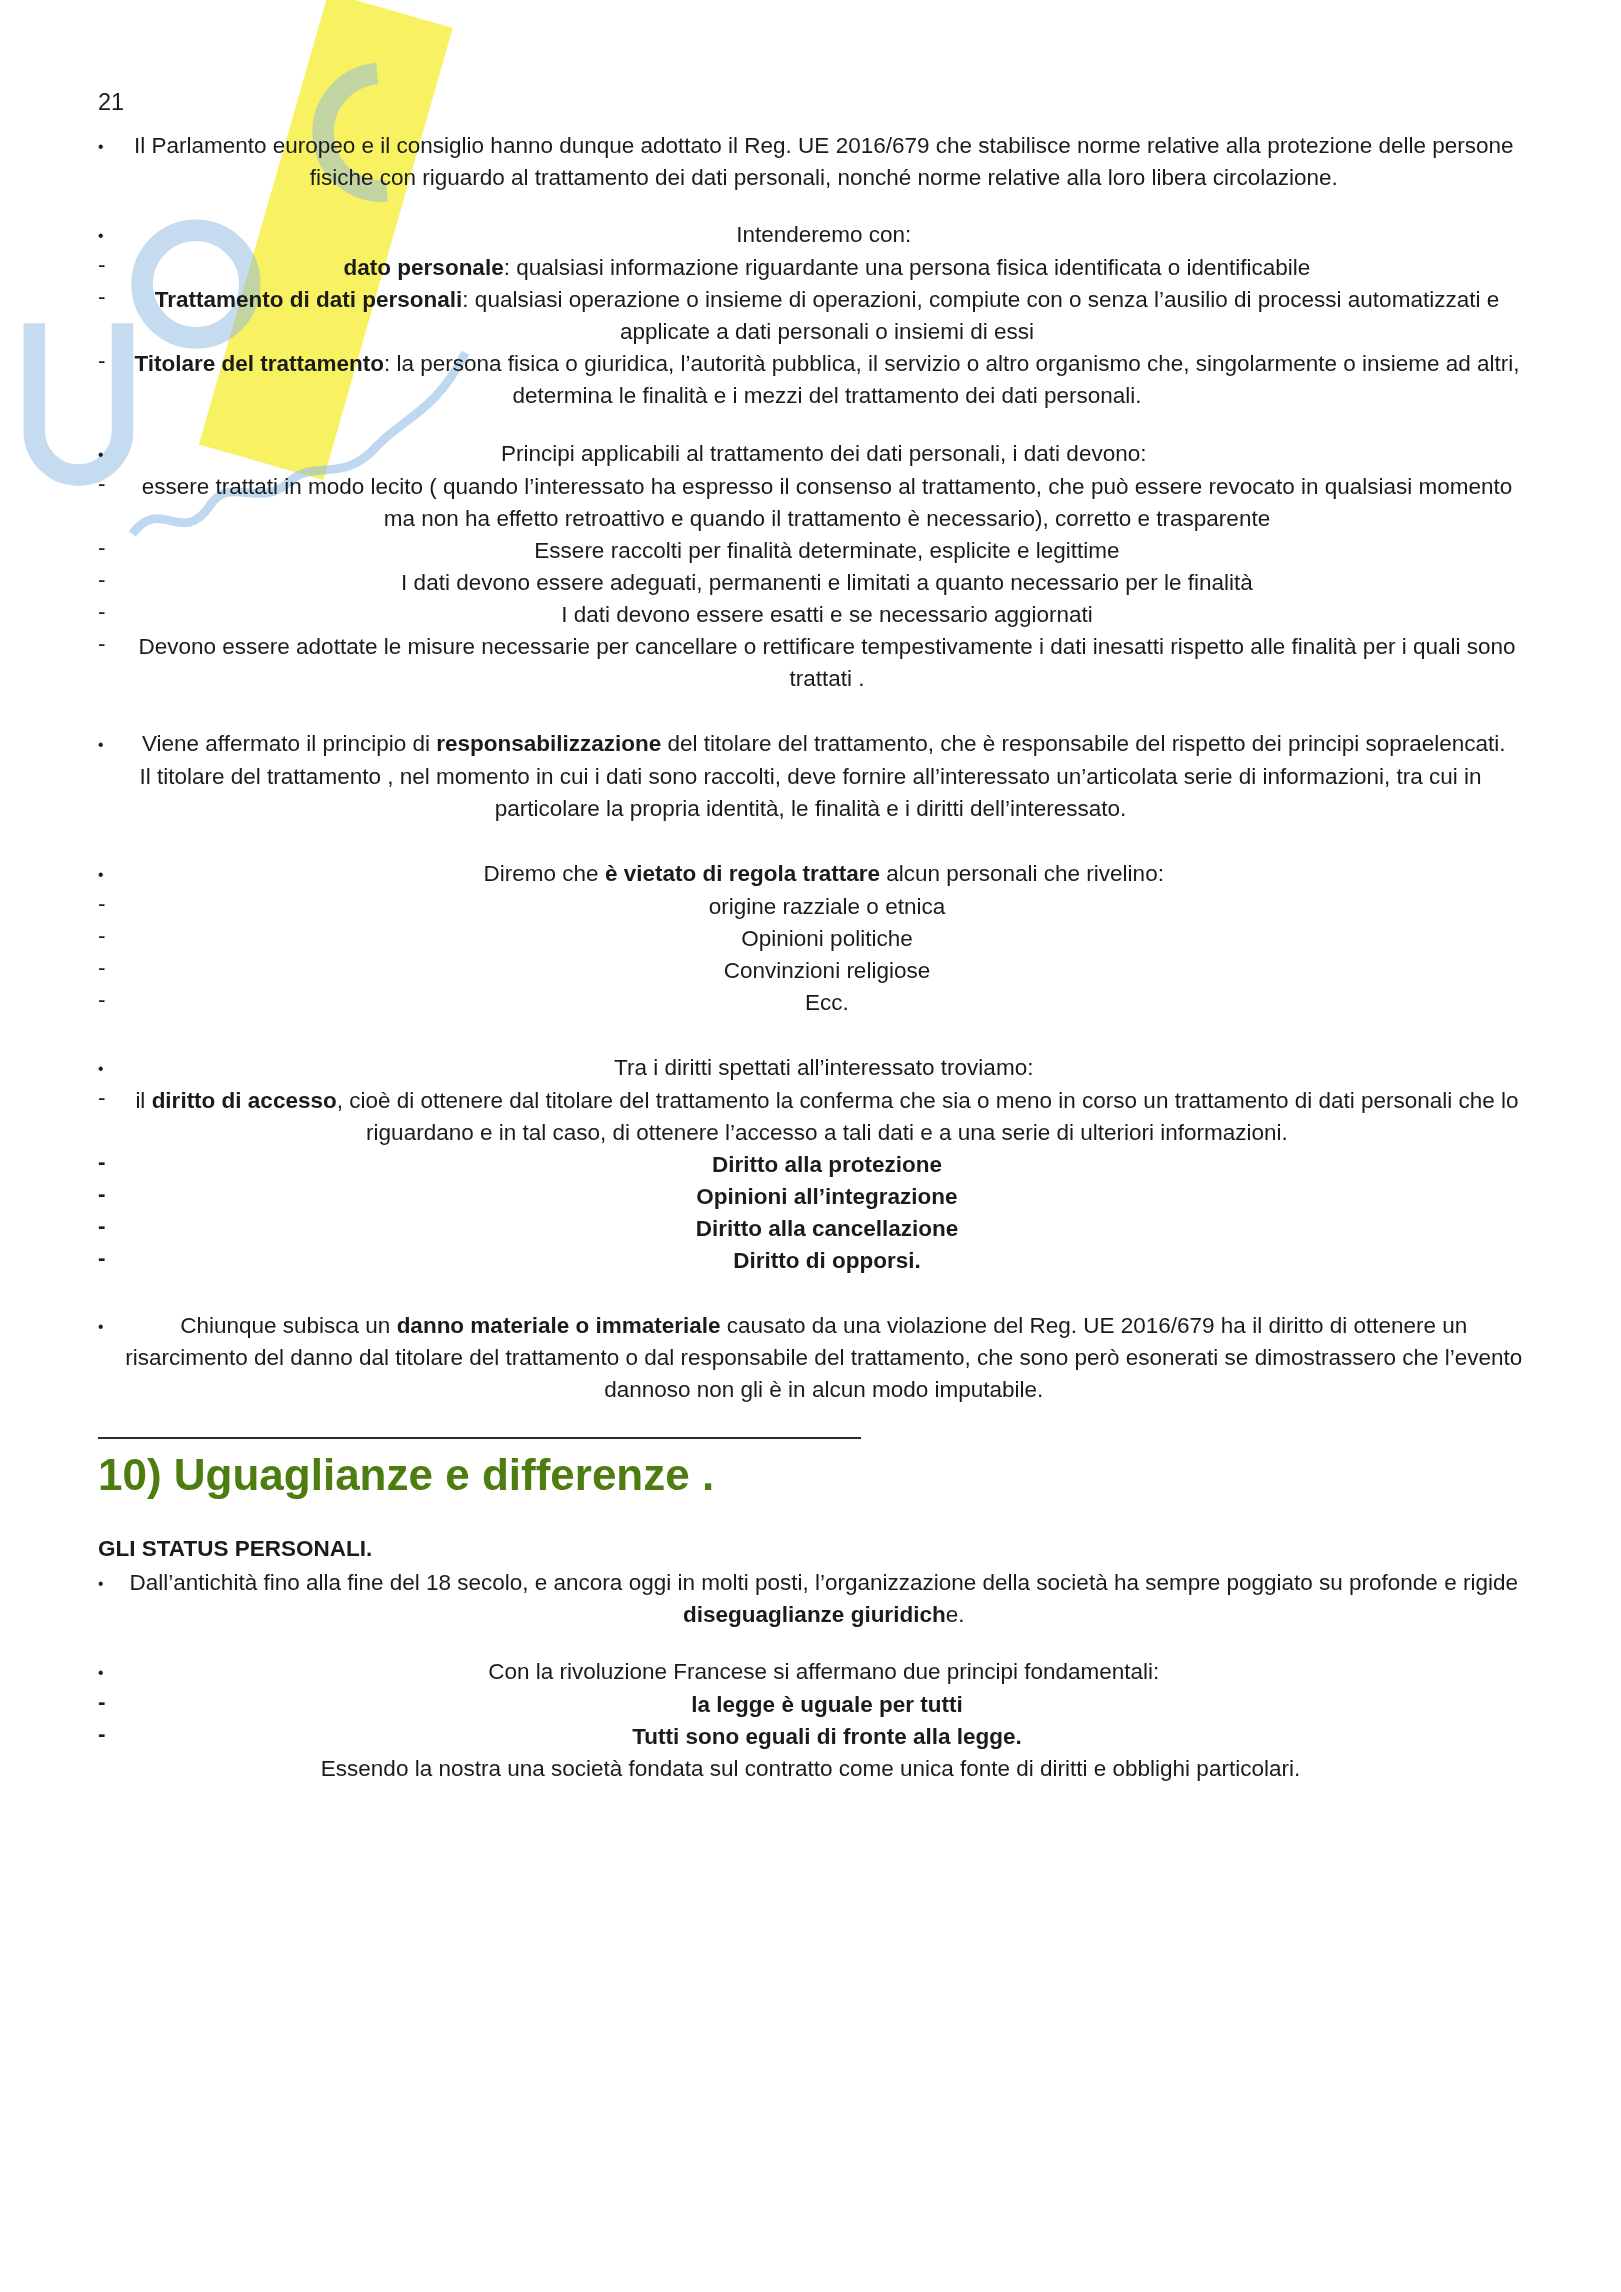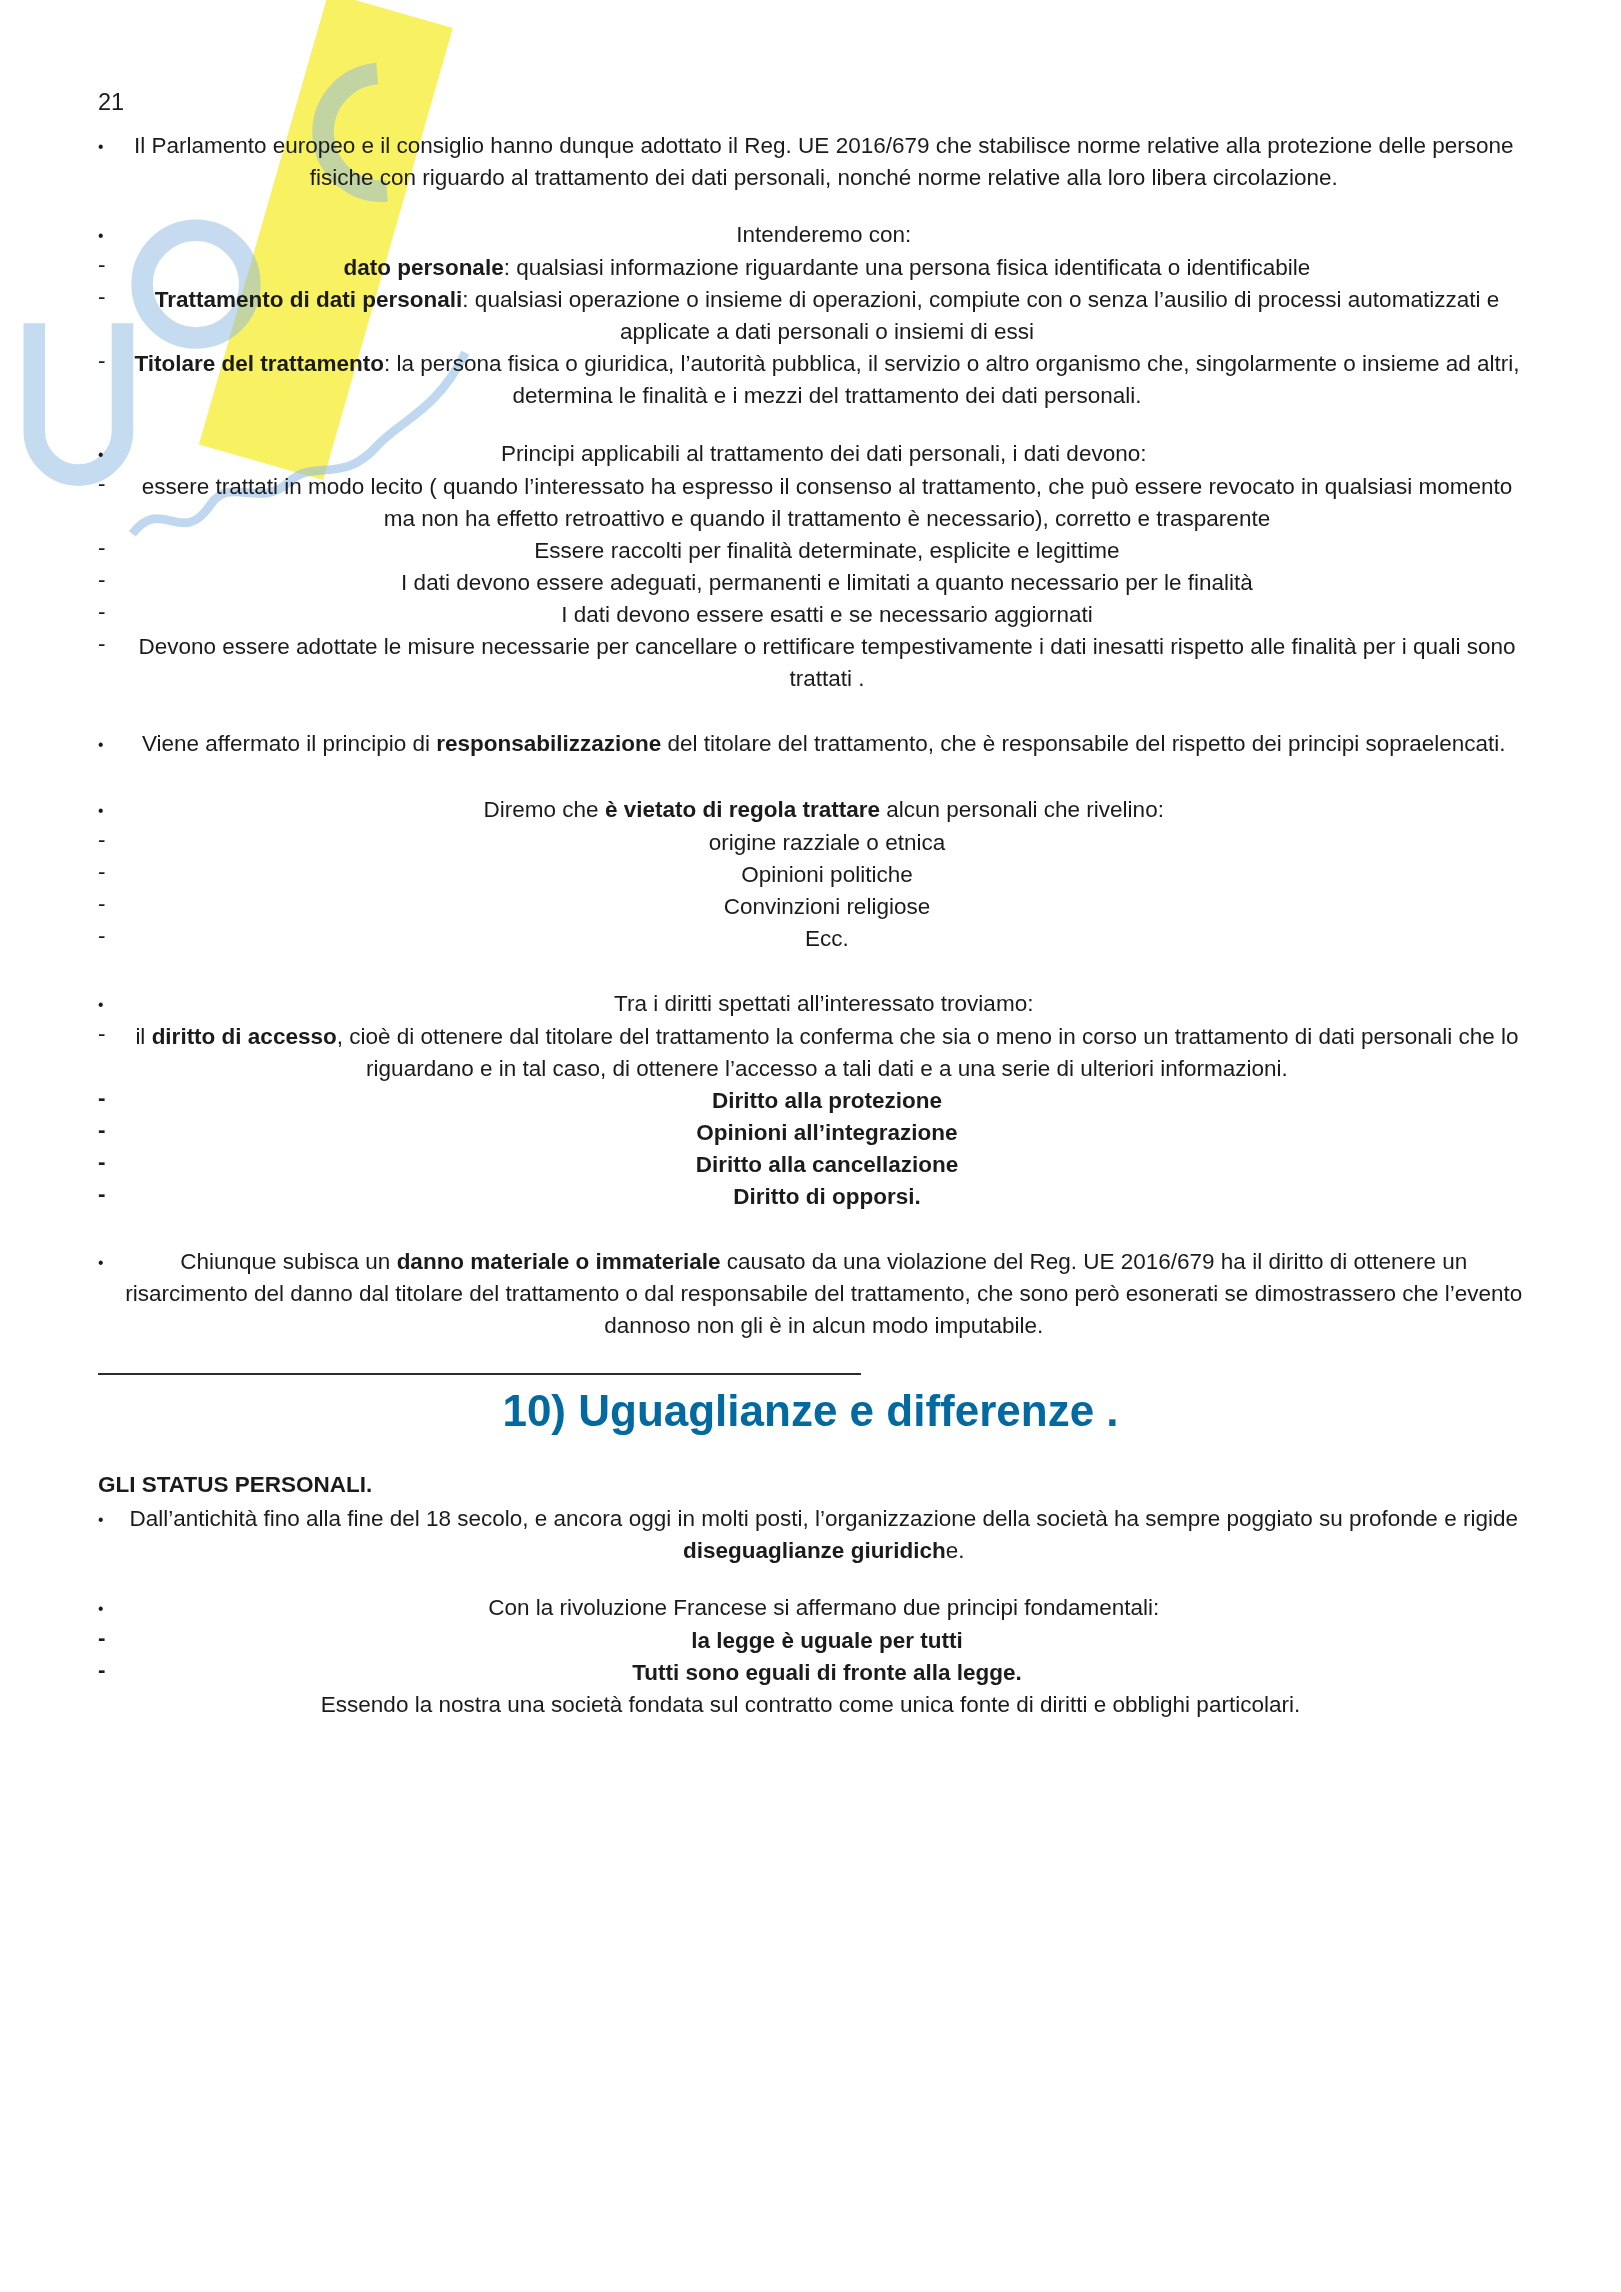--- a/index.html
+++ b/index.html
@@ -19,21 +19,21 @@
   .page-number{font-size:23.5px;margin-bottom:11.8px;}
   .item{display:flex;margin:0;}
   .item .marker{flex:0 0 26.5px;}
   .item.dash .marker{flex:0 0 33px;position:relative;top:-2.9px;}
   .item.bullet .marker{font-size:15.7px;padding-top:1px;}
   .item .text{flex:1 1 auto;text-align:center;}
   .gap{margin-top:25.5px;}
   .biggap{margin-top:33px;}
   b,.emph .text,.emph .marker{font-weight:700;}
   .rule{border:none;border-top:2px solid #2c2c2c;width:763px;margin:31px 0 9.8px 0;}
-  .heading{font-size:44px;font-weight:700;line-height:51px;margin:9.8px 0 33px 0;color:#0369a1;text-align:center;}
+  .heading{font-size:44px;font-weight:700;line-height:51px;margin:9.8px 0 33px 0;color:#4d7c0f;}
   .subheading{font-weight:700;margin:0 0 2px 0;}
 </style>
 </head>
 <body>
 
 <div class="page">
 
   <svg class="wm" width="627" height="627" viewBox="0 0 640 640">
     <rect x="330" y="10" width="132" height="480" opacity="0.8" transform="rotate(16 396 20)" fill="#f6ed3b"></rect>
     <g stroke-width="22" fill="none" opacity="0.5">
@@ -101,20 +101,23 @@
     <div class="item dash">
       <span class="marker">-</span>
       <span class="text">Devono essere adottate le misure necessarie per cancellare o rettificare tempestivamente i dati inesatti rispetto alle finalità per i quali sono trattati .</span>
     </div>
 
     <div class="item bullet biggap">
       <span class="marker">•</span>
       <span class="text"><span>Viene affermato il principio di </span><b>responsabilizzazione</b><span> del titolare del trattamento, che è responsabile del rispetto dei principi sopraelencati.</span></span>
     </div>
 
+    <div class="item plain">
+      <span class="text">Il titolare del trattamento , nel momento in cui i dati sono raccolti, deve fornire all’interessato un’articolata serie di informazioni, tra cui in particolare la propria identità, le finalità e i diritti dell’interessato.</span>
+    </div>
 
     <div class="item bullet biggap">
       <span class="marker">•</span>
       <span class="text"><span>Diremo che </span><b>è vietato di regola trattare</b><span> alcun personali che rivelino:</span></span>
     </div>
 
     <div class="item dash">
       <span class="marker">-</span>
       <span class="text">origine razziale o etnica</span>
     </div>

